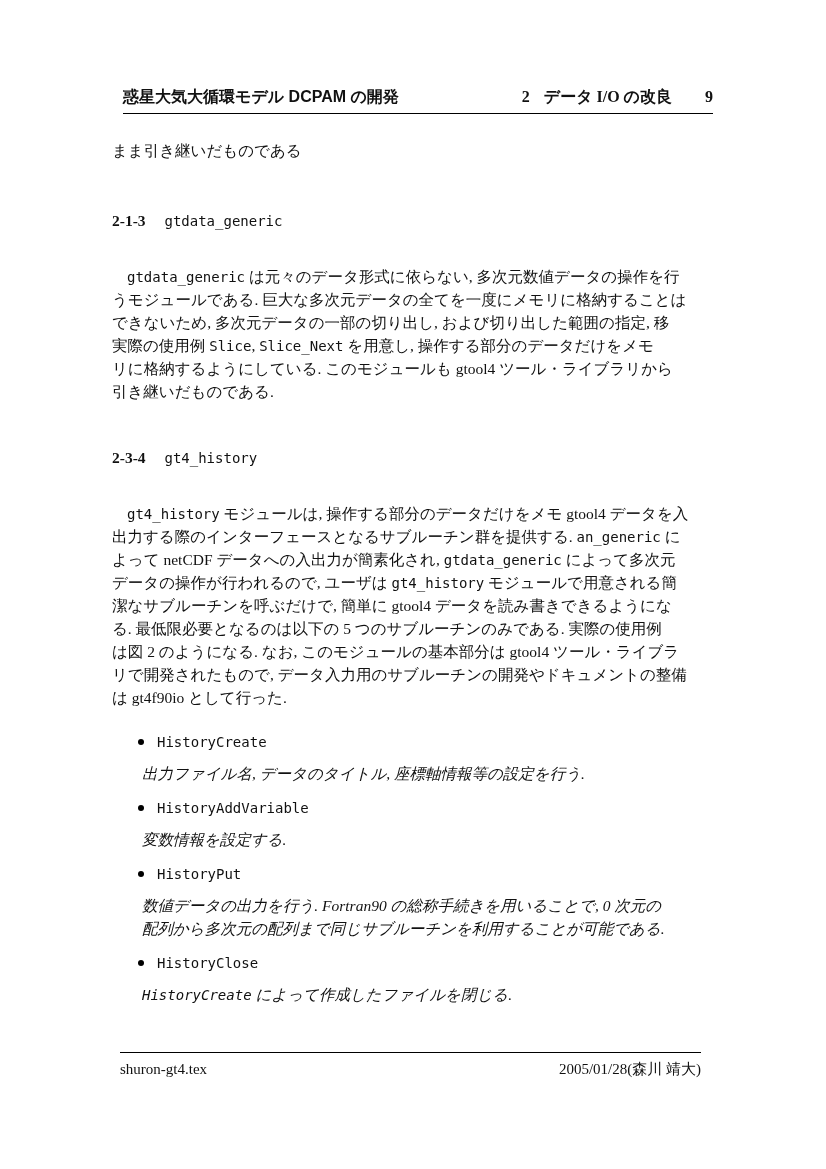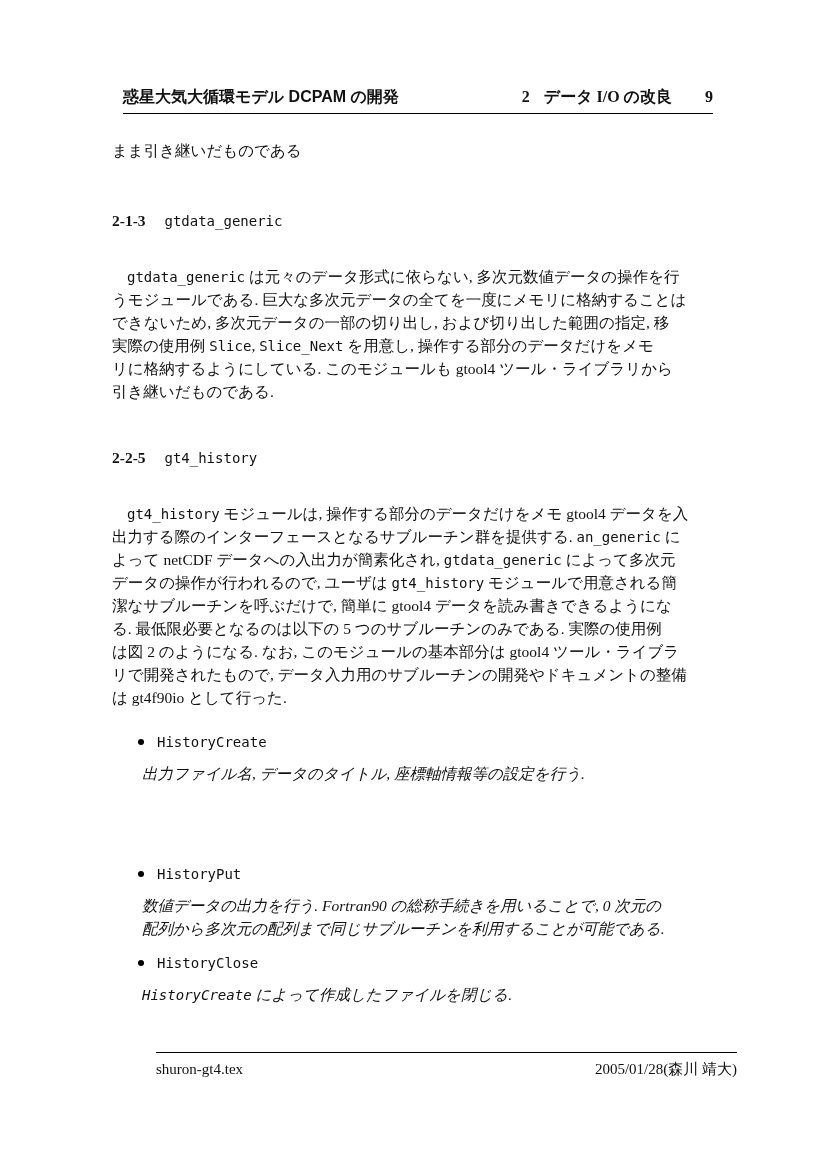--- a/index.html
+++ b/index.html
@@ -109,21 +109,20 @@
     position: absolute;
     left: 120px;
     top: 1052px;
     width: 581px;
     border-top: 1.5px solid #000;
     padding-top: 6px;
     display: flex;
     justify-content: space-between;
     font-size: 15px;
     line-height: 20px;
-    margin-left: 36px;
   }
 </style>
 </head>
 <body>
 
 <div class="page">
 
   <div class="hdr">
     <span class="hdr-title">惑星大気大循環モデル DCPAM の開発</span>
     <span class="hdr-sec"><span>2</span><span class="secnum-gap"></span><span>データ I/O の改良</span></span>
@@ -140,21 +139,21 @@
   <div class="para" style="top:265px">
       <div class="tline"><span class="tt">gtdata_generic</span><span> は元々のデータ形式に依らない, 多次元数値データの操作を行</span></div>
       <div class="tline"><span>うモジュールである. 巨大な多次元データの全てを一度にメモリに格納することは</span></div>
       <div class="tline"><span>できないため, 多次元データの一部の切り出し, および切り出した範囲の指定, 移</span></div>
       <div class="tline"><span>実際の使用例 </span><span class="tt">Slice</span><span>, </span><span class="tt">Slice_Next</span><span> を用意し, 操作する部分のデータだけをメモ</span></div>
       <div class="tline"><span>リに格納するようにしている. このモジュールも gtool4 ツール・ライブラリから</span></div>
       <div class="tline"><span>引き継いだものである.</span></div>
     </div>
 
   <div class="sechead" style="top:446px">
-    <span class="secno">2-2-5</span>
+    <span class="secno">2-3-4</span>
     <span class="sectitle tt">gt4_history</span>
   </div>
 
   <div class="para" style="top:502px">
       <div class="tline"><span class="tt">gt4_history</span><span> モジュールは, 操作する部分のデータだけをメモ gtool4 データを入</span></div>
       <div class="tline"><span>出力する際のインターフェースとなるサブルーチン群を提供する. </span><span class="tt">an_generic</span><span> に</span></div>
       <div class="tline"><span>よって netCDF データへの入出力が簡素化され, </span><span class="tt">gtdata_generic</span><span> によって多次元</span></div>
       <div class="tline"><span>データの操作が行われるので, ユーザは </span><span class="tt">gt4_history</span><span> モジュールで用意される簡</span></div>
       <div class="tline"><span>潔なサブルーチンを呼ぶだけで, 簡単に gtool4 データを読み書きできるようにな</span></div>
       <div class="tline"><span>る. 最低限必要となるのは以下の 5 つのサブルーチンのみである. 実際の使用例</span></div>
@@ -164,20 +163,27 @@
     </div>
 
   <div class="item" style="top:731px">
     <span class="dot"></span>
     <div class="ilabel tt">HistoryCreate</div>
     <div class="idesc">
         <div class="tline"><span>出力ファイル名, データのタイトル, 座標軸情報等の設定を行う.</span></div>
       </div>
   </div>
 
+  <div class="item" style="top:797px">
+    <span class="dot"></span>
+    <div class="ilabel tt">HistoryAddVariable</div>
+    <div class="idesc">
+        <div class="tline"><span>変数情報を設定する.</span></div>
+      </div>
+  </div>
 
   <div class="item" style="top:863px">
     <span class="dot"></span>
     <div class="ilabel tt">HistoryPut</div>
     <div class="idesc">
         <div class="tline"><span>数値データの出力を行う. Fortran90 の総称手続きを用いることで, 0 次元の</span></div>
         <div class="tline"><span>配列から多次元の配列まで同じサブルーチンを利用することが可能である.</span></div>
       </div>
   </div>
 

